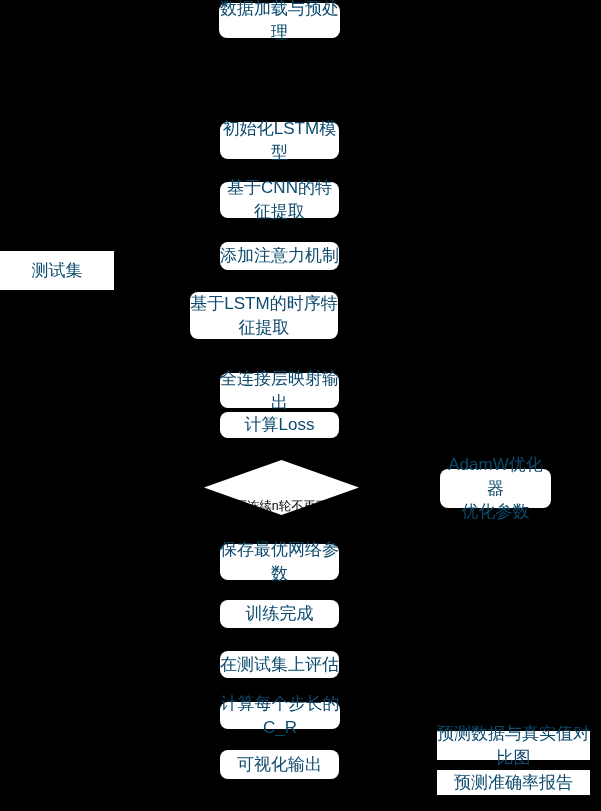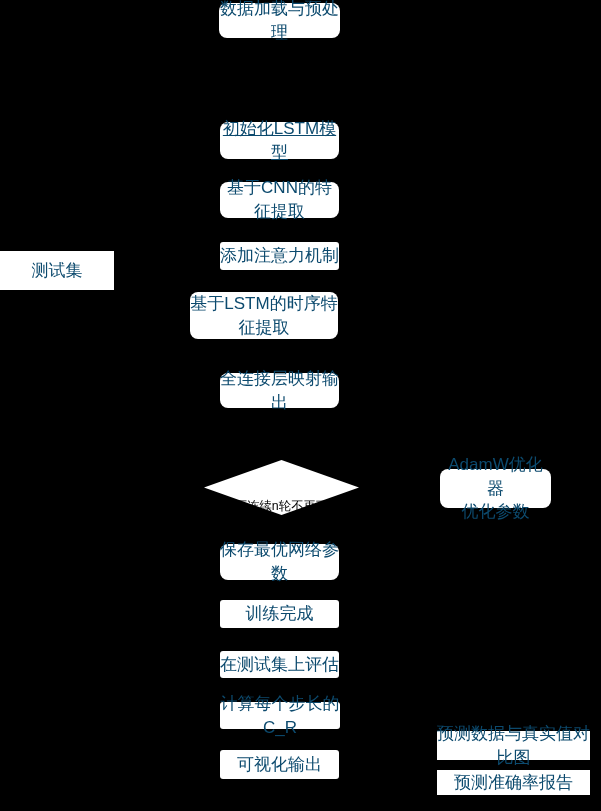--- a/index.html
+++ b/index.html
@@ -22,21 +22,21 @@
     display: flex;
     align-items: center;
     justify-content: center;
     text-align: center;
     font-size: 17px;
     line-height: 1.4;
     white-space: pre-line;
     box-sizing: border-box;
   }
   .r-lg { border-radius: 8px; }
-  .r-sm { border-radius: 3px; }
+  .r-sm { border-radius: 8px; }
   .diamond {
     position: absolute;
     display: flex;
     align-items: center;
     justify-content: center;
     text-align: center;
     color: #000000;
     font-size: 12.4px;
     line-height: 1.4;
   }
@@ -54,21 +54,21 @@
 </head>
 <body>
 
 <div class="canvas">
 
   <div class="node r-lg" style="left:219px; top:3px;   width:121px; height:35px;">
     <span>数据加载与预处理</span>
   </div>
 
 
-  <div class="node r-lg" style="left:220px; top:122px; width:119px; height:37px;text-decoration:underline;">
+  <div class="node r-lg" style="left:220px; top:122px; width:119px; height:37px;">
     <span>初始化LSTM模型</span>
   </div>
 
   <div class="node r-lg" style="left:220px; top:182px; width:119px; height:36px;">
     <span>基于CNN的特征提取</span>
   </div>
 
   <div class="node r-sm" style="left:220px; top:242px; width:119px; height:28px;">
     <span>添加注意力机制</span>
   </div>
@@ -78,20 +78,23 @@
   </div>
 
   <div class="node r-lg" style="left:190px; top:292px; width:148px; height:47px;">
     <span>基于LSTM的时序特征提取</span>
   </div>
 
   <div class="node r-lg" style="left:220px; top:373px; width:119px; height:35px;">
     <span>全连接层映射输出</span>
   </div>
 
+  <div class="node r-sm" style="left:220px; top:412px; width:119px; height:26px;">
+    <span>计算Loss</span>
+  </div>
 
   <div class="diamond" style="left:204px; top:460px; width:155px; height:55px;align-items:flex-end;">
     <div class="shape"></div>
     <span class="lbl">是否连续n轮不再下降</span>
   </div>
 
   <div class="node r-lg" style="left:440px; top:469px; width:111px; height:39px;">
     <span>AdamW优化器
 优化参数</span>
   </div>

